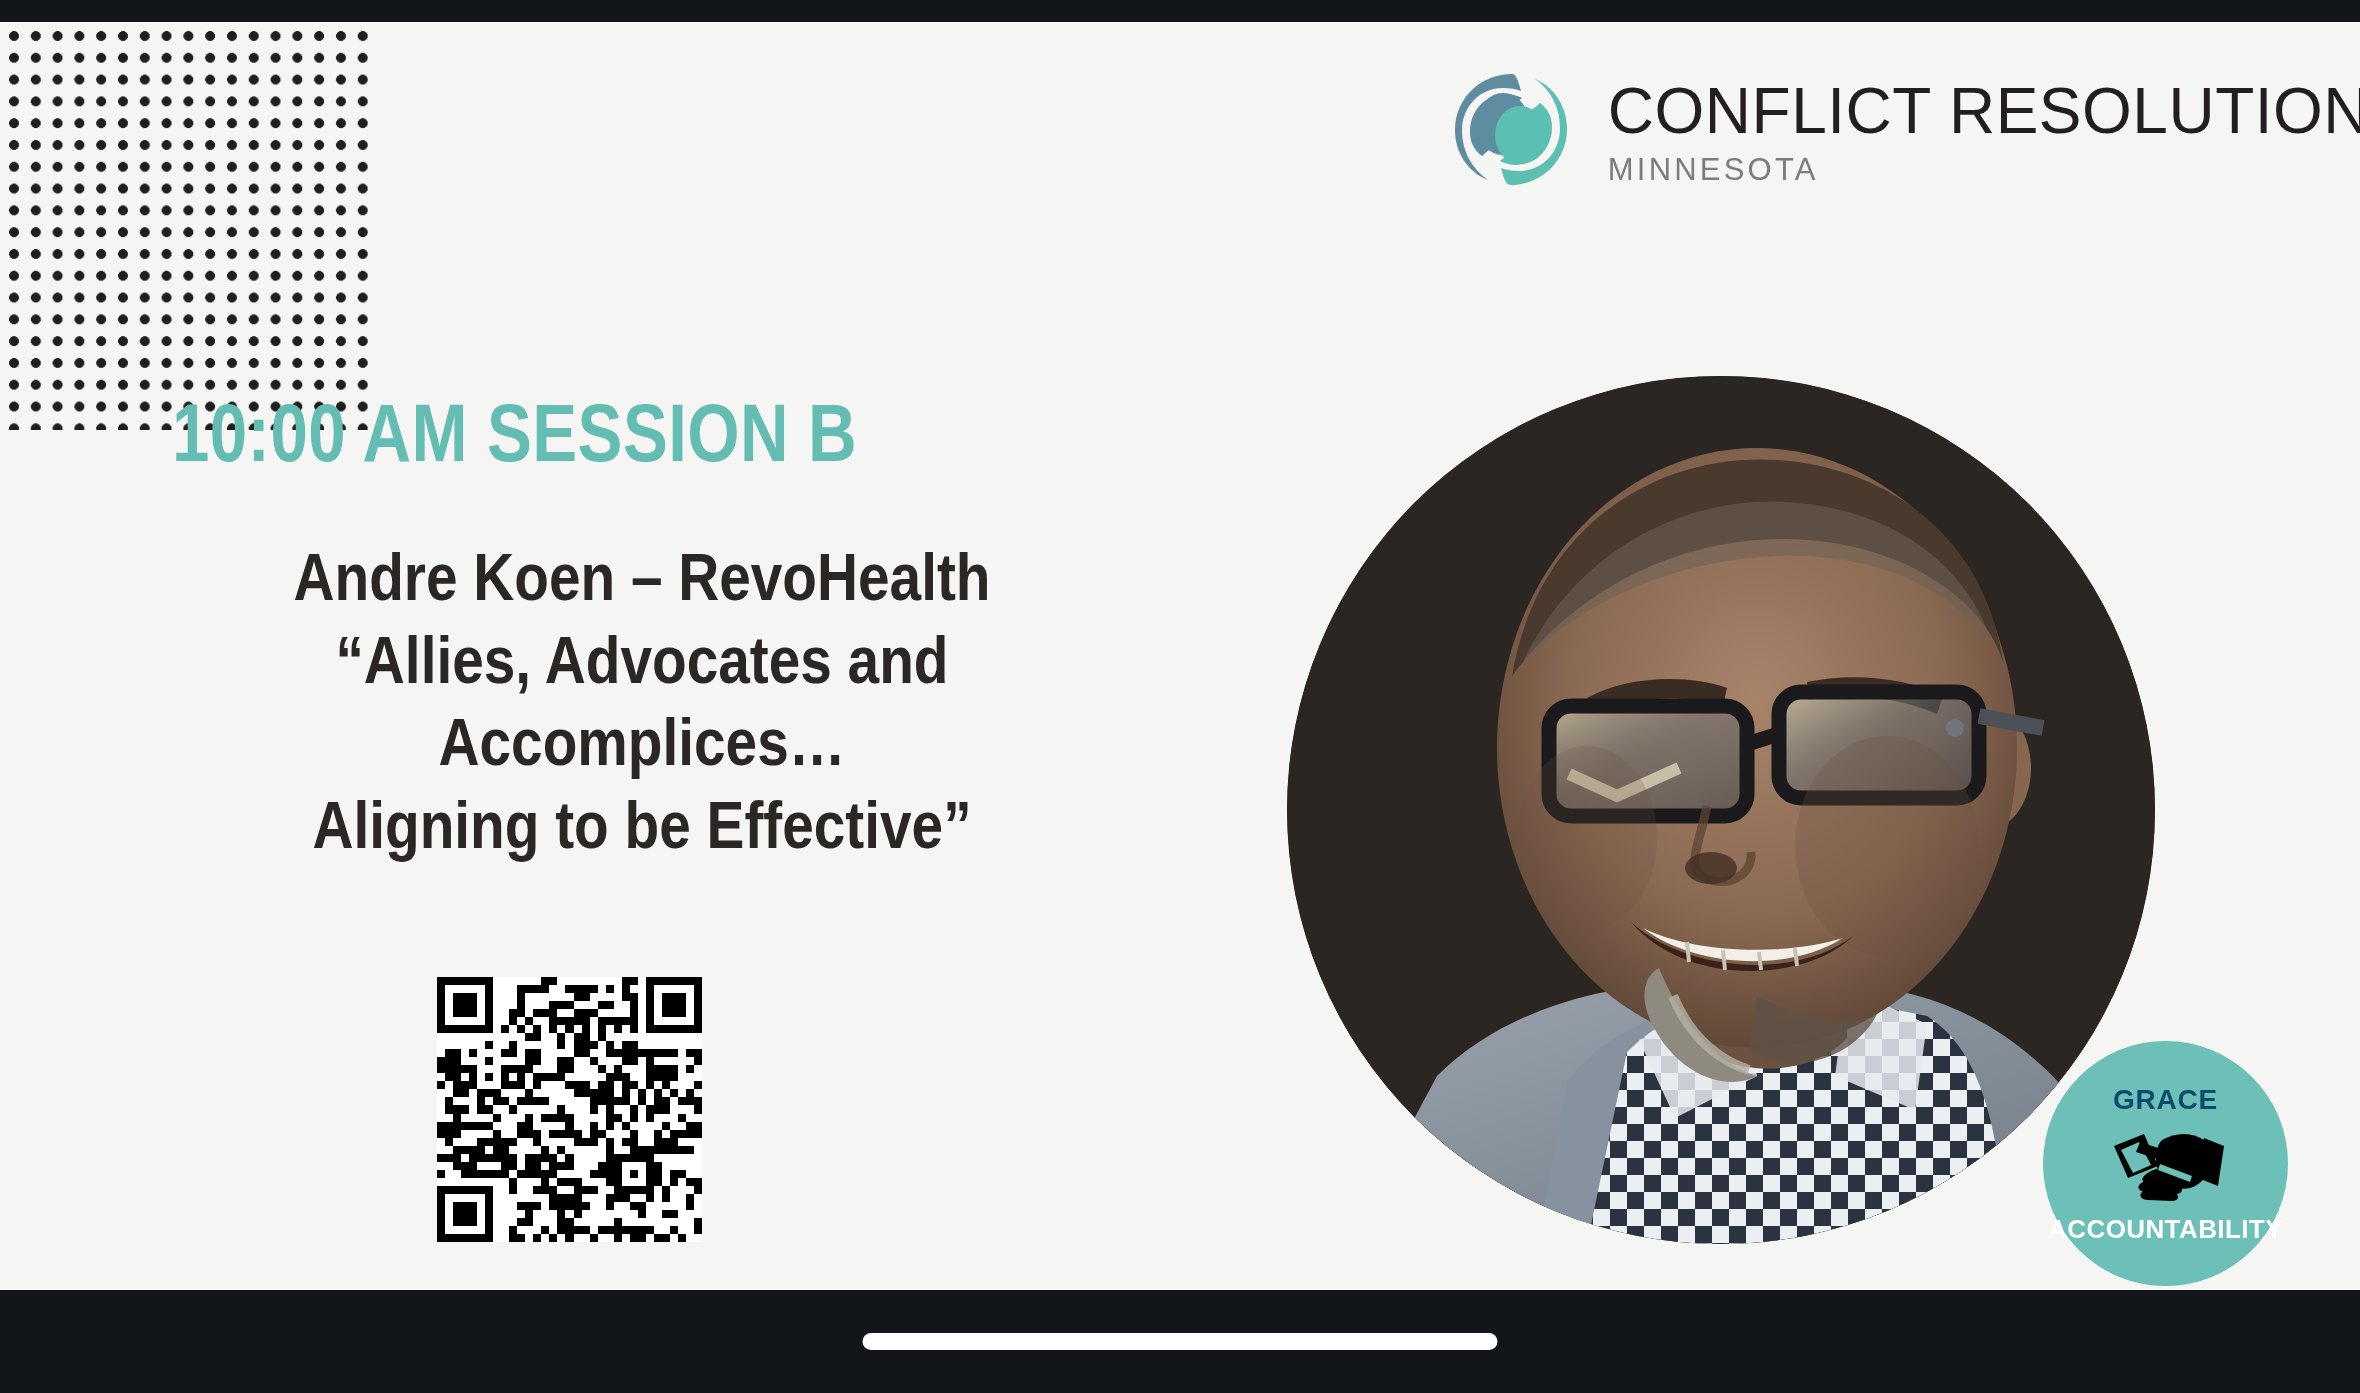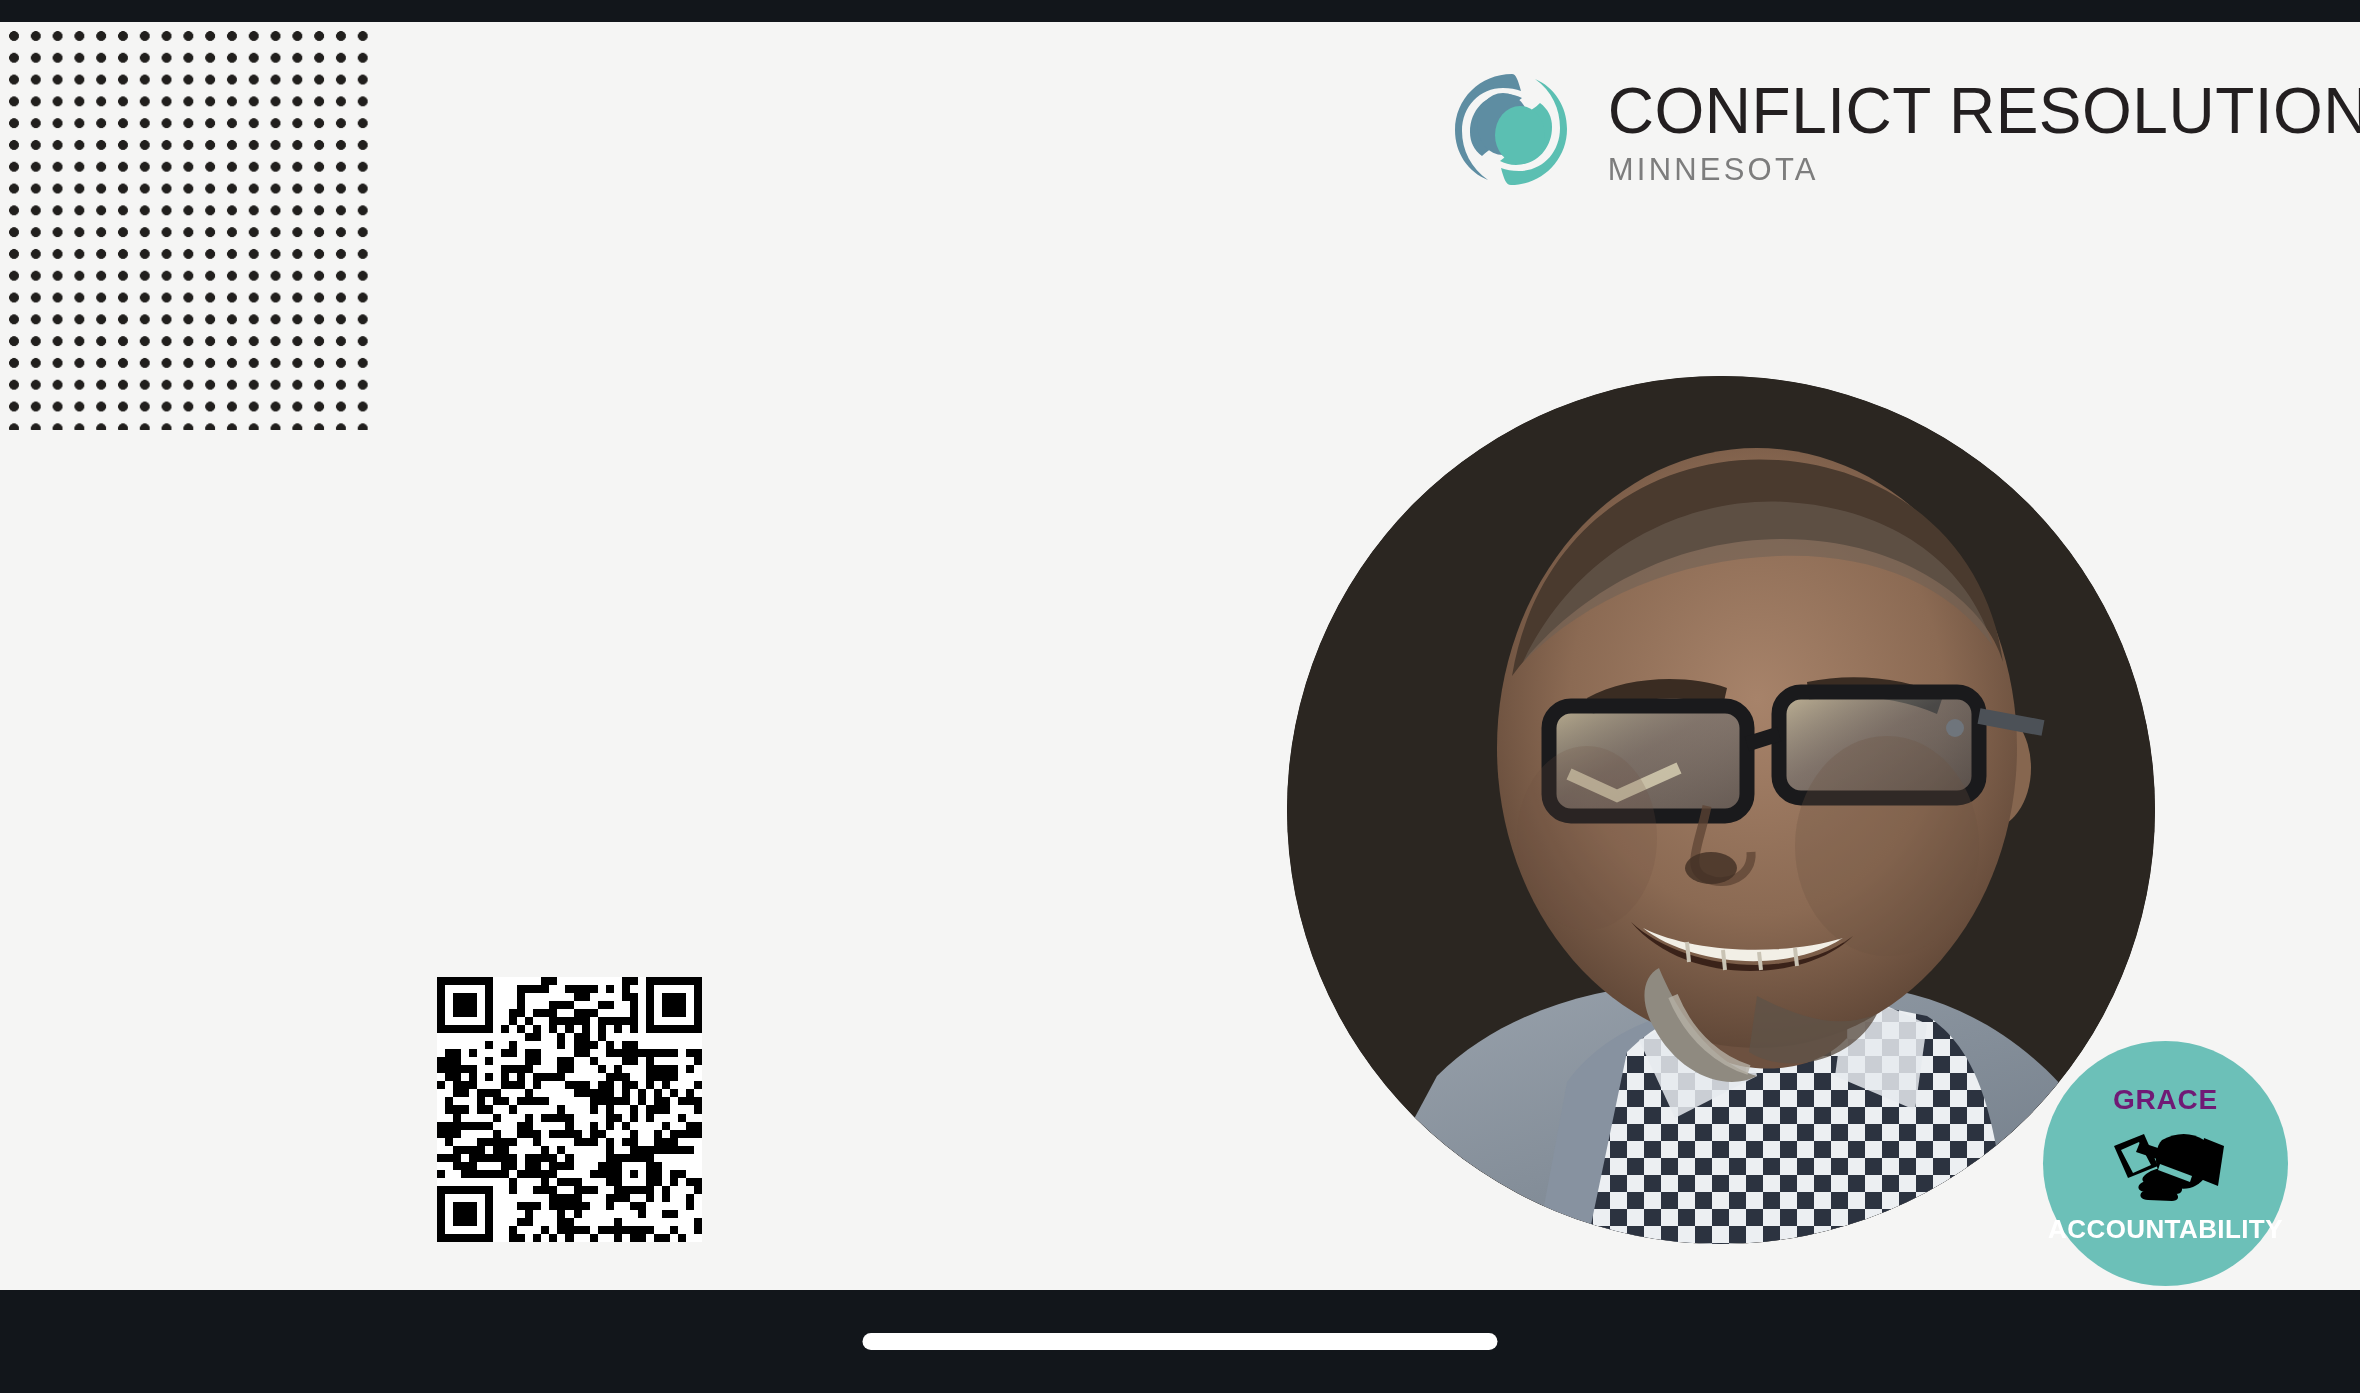--- a/index.html
+++ b/index.html
@@ -181,21 +181,21 @@
     background: #6cc0b8;
     display: flex;
     flex-direction: column;
     align-items: center;
     justify-content: center;
     gap: 2px;
   }
   .grace-top {
     font-size: 28px;
     font-weight: 700;
-    color: #701a75;
+    color: #0c4a6e;
     letter-spacing: 0.8px;
     line-height: 1;
     margin-bottom: 4px;
   }
   .grace-bottom {
     font-size: 26px;
     font-weight: 700;
     color: #ffffff;
     letter-spacing: 0.4px;
     line-height: 1;
@@ -226,20 +226,29 @@
           <path d="M112 69 C112 91 96 107 76 107 C70 107 64 105 60 103 C70 96 76 85 76 72 C76 67 75 63 74 59 C82 57 92 53 100 45 C108 51 112 59 112 69 Z" fill="#5bbfb2"></path>
           <ellipse cx="80" cy="77" rx="25" ry="29" fill="#5bbfb2"></ellipse>
         </svg>
       </span>
       <span class="brand-words">
         <span class="brand-name">CONFLICT RESOLUTION</span>
         <span class="brand-sub">MINNESOTA</span>
       </span>
     </div>
 
+    <div class="left-col">
+      <div class="session-kicker">10:00 AM SESSION B</div>
+      <div class="session-title">
+        <span class="tline">Andre Koen – RevoHealth</span>
+        <span class="tline">“Allies, Advocates and</span>
+        <span class="tline">Accomplices…</span>
+        <span class="tline">Aligning to be Effective”</span>
+      </div>
+    </div>
 
     <div class="qr-wrap">
       <svg viewBox="0 0 33 33" shape-rendering="crispEdges" xmlns="http://www.w3.org/2000/svg" aria-hidden="true">
         <rect width="33" height="33" fill="#ffffff"></rect>
         <g fill="#000000" id="qr-modules">
             <rect x="0" y="0" width="1" height="1"></rect>
             <rect x="1" y="0" width="1" height="1"></rect>
             <rect x="2" y="0" width="1" height="1"></rect>
             <rect x="3" y="0" width="1" height="1"></rect>
             <rect x="4" y="0" width="1" height="1"></rect>

